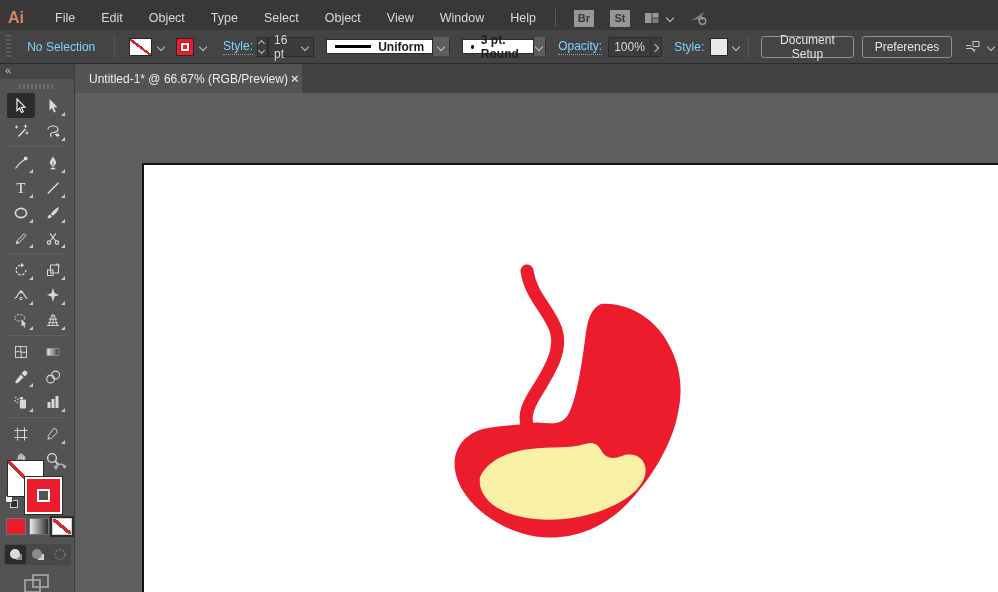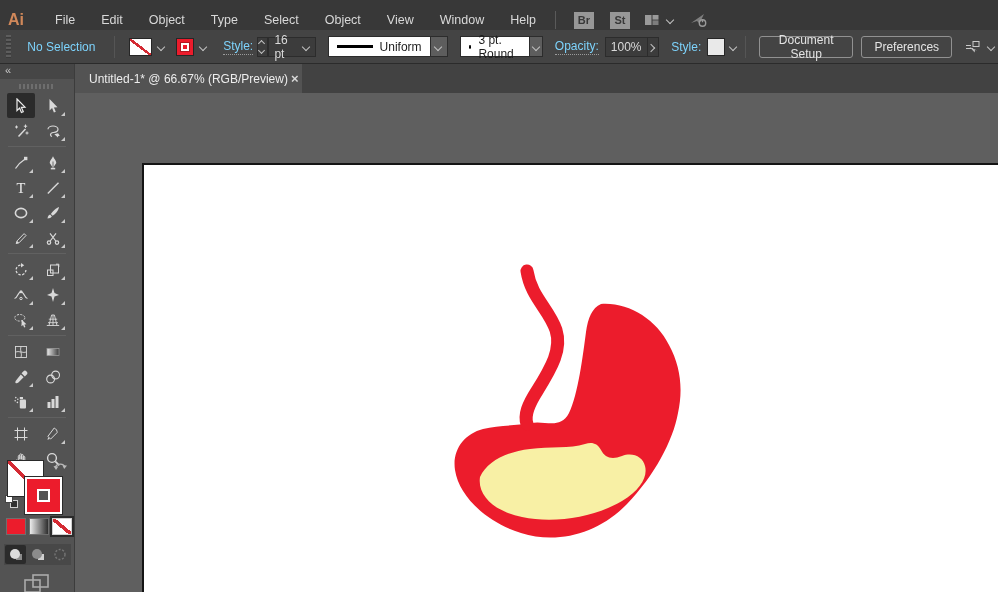--- a/index.html
+++ b/index.html
@@ -2,21 +2,21 @@
 <html style="--art-red: #EC1C2C; --art-cream: #F8F0A5; --logo-orange: #D0885A;"><head>
 <meta charset="utf-8">
 <style>
   * { margin:0; padding:0; box-sizing:border-box; }
   html,body { width:998px; height:592px; overflow:hidden; background:#5F5F5F;
               font-family:"Liberation Sans", sans-serif; -webkit-font-smoothing:antialiased; }
   .app { position:absolute; inset:0; width:998px; height:592px; }
 
   
   .menubar { position:absolute; left:0; top:0; width:998px; height:41px; background:#383838;
-             border-bottom:1px solid #fde047; display:flex; align-items:center; padding:0 8px; }
+             border-bottom:5px solid #fde047; display:flex; align-items:center; padding:0 8px; }
   .ai-logo { font-weight:bold; font-size:16px; color:var(--logo-orange,#D0885A); margin-right:18px; letter-spacing:0; }
   .menu-items { display:flex; align-items:center; }
   .menu-item { color:#D9D9D9; font-size:12.5px; padding:0 13px; height:30px; line-height:30px; cursor:default; }
   .mb-sep { width:1px; height:18px; background:#5a5a5a; margin:0 10px 0 6px; }
   .badge { min-width:20px; height:17px; background:#979797; color:#383838; font-size:11px; font-weight:bold;
            border-radius:0; display:flex; align-items:center; justify-content:center; margin:0 8px; padding:0 2px; }
   .mb-icon { display:flex; align-items:center; margin:0 6px; }
   .chev { display:inline-block; width:9px; height:8px; position:relative; }
   .chev::before { content:""; position:absolute; left:1px; top:1px; width:5px; height:5px;
                   border-right:1.6px solid #C2C2C2; border-bottom:1.6px solid #C2C2C2; transform:rotate(45deg); }
@@ -36,22 +36,22 @@
   .swatch-fill { width:23px; height:18px; border:1px solid #262626; background:
       linear-gradient(to top right, rgba(0,0,0,0) 44%, #D42A33 44%, #D42A33 54%, rgba(0,0,0,0) 54%), #fff; }
   .swatch-stroke { width:18px; height:18px; border:1px solid #262626; background:var(--art-red,#EC1C2C);
                    display:flex; align-items:center; justify-content:center; }
   .swatch-stroke i { display:block; width:8px; height:8px; border:2px solid #fff; outline:1px solid #b21722; }
   .stepper { width:14px; height:20px; background:#3c3c3c; border:1px solid #2c2c2c; display:flex;
              flex-direction:column; align-items:center; justify-content:center; gap:1px; }
   .field { height:20px; background:#3c3c3c; border:1px solid #2c2c2c; color:#DADADA; font-size:12px;
            display:flex; align-items:center; padding:0 5px; gap:6px; }
   .field .chev { margin-left:auto; }
-  .white-widget { height:21px; background:#fff; border:1px solid #2c2c2c; display:flex; align-items:center;
-                  color:#1d1d1d; font-size:12px; }
+  .white-widget { height:15px; background:#fff; border:1px solid #2c2c2c; display:flex; align-items:center;
+                  color:#1d1d1d; font-size:12px;font-weight:bold; }
   .ww-body { display:flex; align-items:center; gap:7px; padding:0 8px; }
   .ww-line { width:36px; height:3px; background:#000; }
   .ww-dot { width:4px; height:4px; background:#000; border-radius:50%; }
   .ww-chev { width:17px; height:19px; background:#5d5d5d; border-left:1px solid #2c2c2c;
              display:flex; align-items:center; justify-content:center; }
   .arrow-btn { width:15px; height:20px; background:#3c3c3c; border:1px solid #2c2c2c; border-left:none;
                display:flex; align-items:center; justify-content:center; }
   .style-swatch { width:23px; height:18px; background:#E9E9E9; border:1px solid #262626; }
   .cb-btn { height:22px; border:1px solid #919191; border-radius:3px; background:transparent; color:#E3E3E3;
             font-size:12px; padding:0 12px; display:flex; align-items:center; margin:0 4px; cursor:default;

